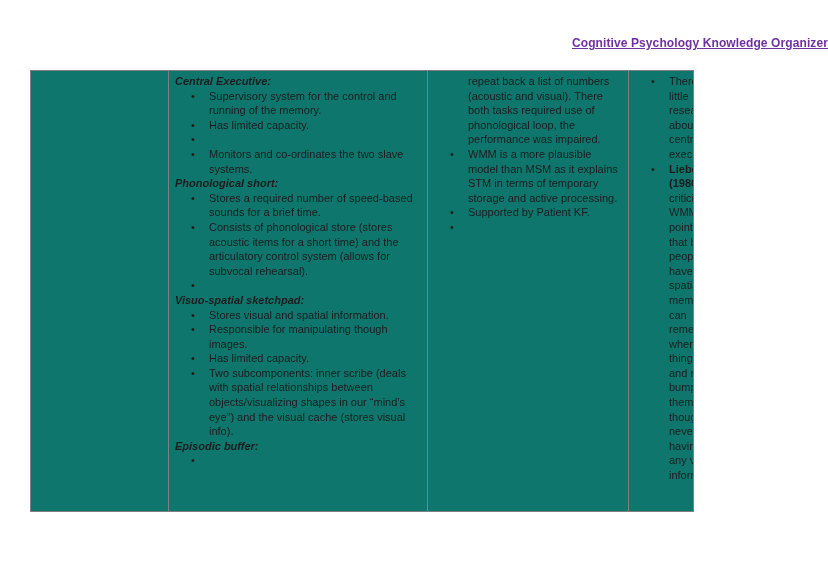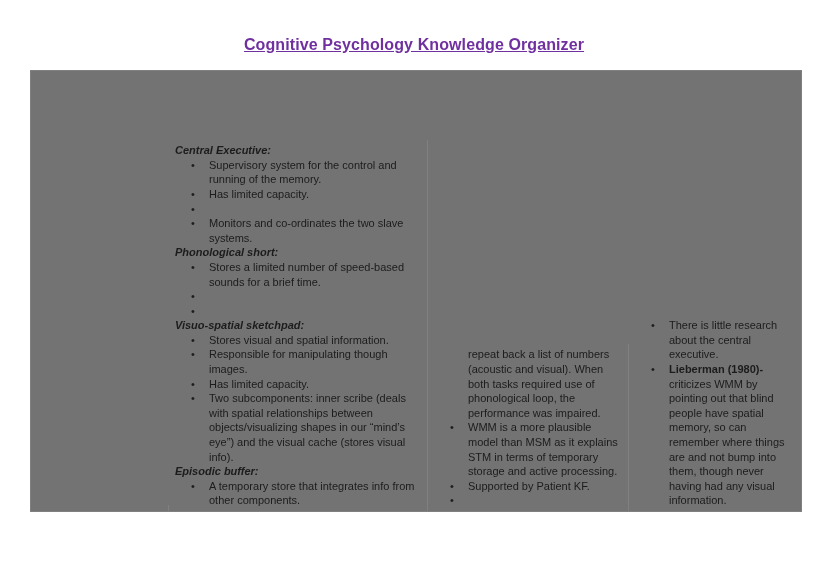--- a/index.html
+++ b/index.html
@@ -6,34 +6,33 @@
   .page{
     position:relative;
     width:828px;height:585px;
     background:#ffffff;
     font-family:"Liberation Sans",sans-serif;
     color:#1c1c1c;
     overflow:hidden;
   }
   .title{
     position:absolute;top:36px;left:0;width:100%;
-    text-align:center;
-    font-size:16px;font-weight:700;
+    text-align:right;
+    font-size:12px;font-weight:700;
     text-decoration:underline;
     color:var(--title-color,#7030A0);
     letter-spacing:0.1px;
   }
   .ko-table{
     position:absolute;left:30px;top:70px;
-    width:772px;height:442px;
+    width:664px;height:442px;
     display:flex;
     box-sizing:border-box;
     border:1px solid var(--border-color,#808080);
-    background:#737373;
-    align-items:flex-end;
+    background:#0f766e;
   }
   .cell{
     box-sizing:border-box;
     border-right:1px solid var(--border-color,#808080);
     padding:3px 5px 3px 6px;
     font-size:11px;
     line-height:14.6px;
     overflow:hidden;
   }
   .cell:last-child{border-right:none;}
@@ -73,24 +72,25 @@
         <span class="marker">•</span>
       </div>
       <div class="bullet">
         <span class="marker">•</span>
         <span class="btext">Monitors and co-ordinates the two slave systems.</span>
       </div>
 
       <div class="sec-heading">Phonological short:</div>
       <div class="bullet">
         <span class="marker">•</span>
-        <span class="btext">Stores a limited number of speed-based sounds for a brief time.</span>
+        <span class="btext">Stores a required number of speed-based sounds for a brief time.</span>
       </div>
       <div class="bullet">
         <span class="marker">•</span>
+        <span class="btext">Consists of phonological store (stores acoustic items for a short time) and the articulatory control system (allows for subvocal rehearsal).</span>
       </div>
       <div class="bullet">
         <span class="marker">•</span>
       </div>
 
       <div class="sec-heading">Visuo-spatial sketchpad:</div>
       <div class="bullet">
         <span class="marker">•</span>
         <span class="btext">Stores visual and spatial information.</span>
       </div>
@@ -103,26 +103,25 @@
         <span class="btext">Has limited capacity.</span>
       </div>
       <div class="bullet">
         <span class="marker">•</span>
         <span class="btext">Two subcomponents: inner scribe (deals with spatial relationships between objects/visualizing shapes in our “mind’s eye”) and the visual cache (stores visual info).</span>
       </div>
 
       <div class="sec-heading">Episodic buffer:</div>
       <div class="bullet">
         <span class="marker">•</span>
-        <span class="btext">A temporary store that integrates info from other components.</span>
       </div>
     </div>
 
     <div class="cell c3">
-      <div class="cont">repeat back a list of numbers (acoustic and visual). When both tasks required use of phonological loop, the performance was impaired.</div>
+      <div class="cont">repeat back a list of numbers (acoustic and visual). There both tasks required use of phonological loop, the performance was impaired.</div>
       <div class="bullet">
         <span class="marker">•</span>
         <span class="btext">WMM is a more plausible model than MSM as it explains STM in terms of temporary storage and active processing.</span>
       </div>
       <div class="bullet">
         <span class="marker">•</span>
         <span class="btext">Supported by Patient KF.</span>
       </div>
       <div class="bullet">
         <span class="marker">•</span>

